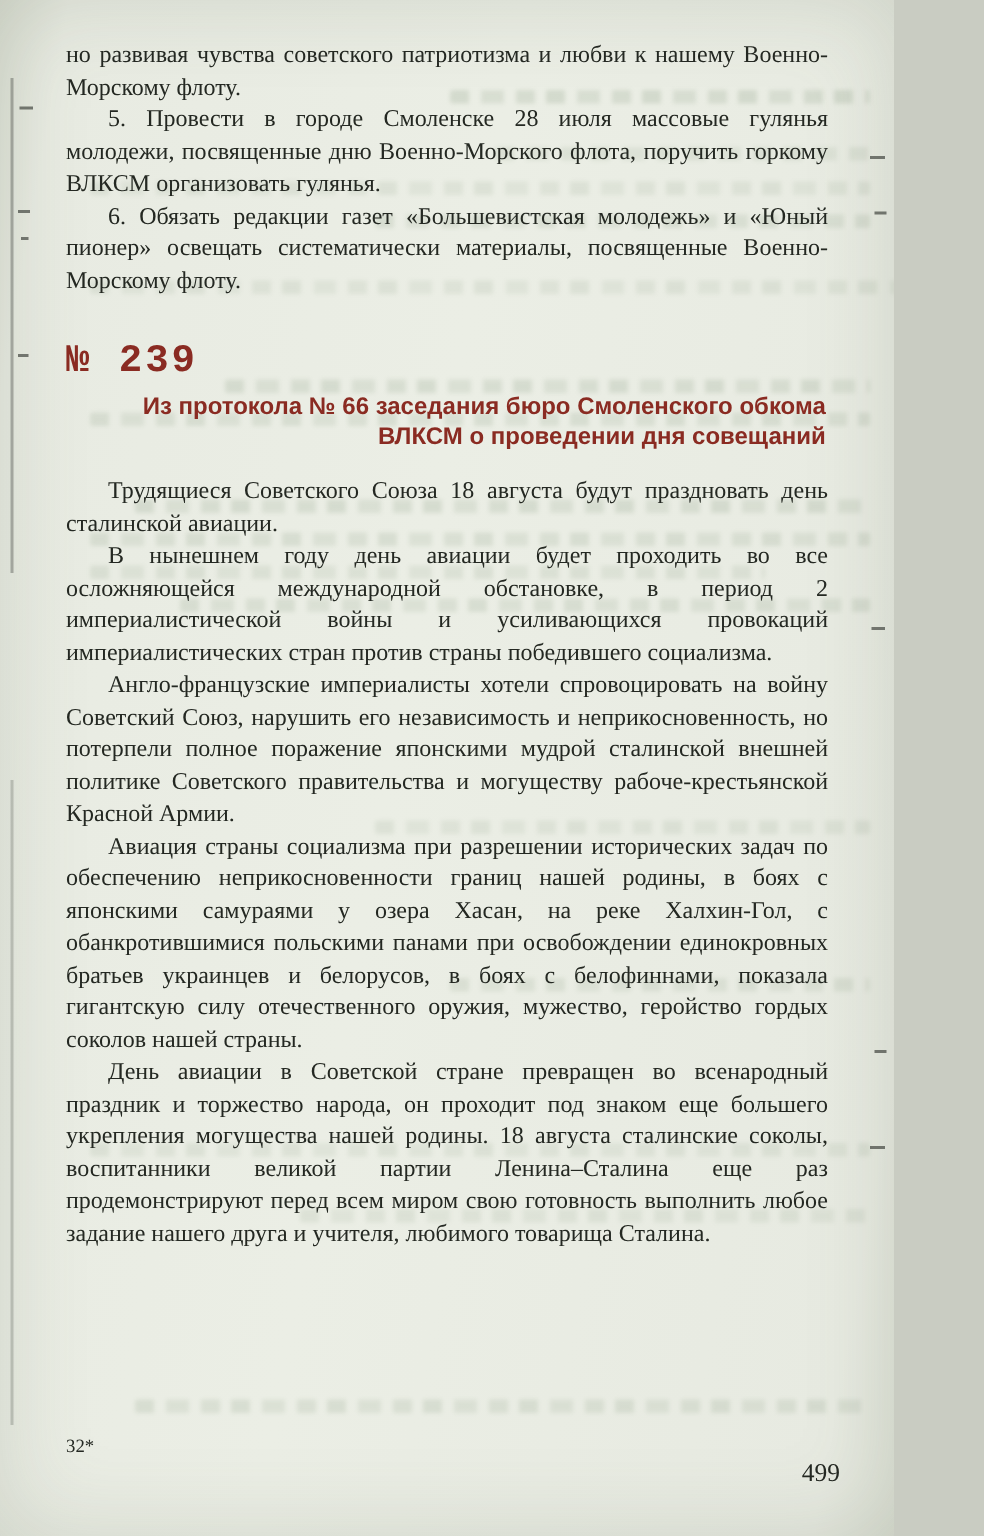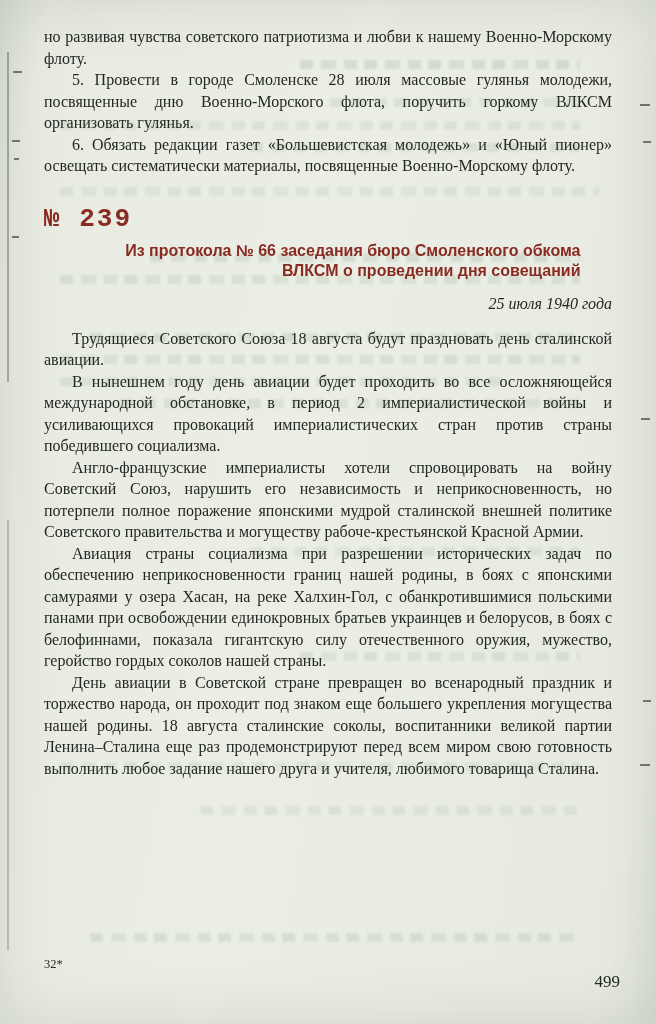--- a/index.html
+++ b/index.html
@@ -11,21 +11,21 @@
   *{box-sizing:border-box;}
   html,body{margin:0;padding:0;}
   body{
     width:656px;height:1024px;
     font-family:"Liberation Serif", serif;
     color:var(--ink);
     background:#c9ccc2;
   }
   .page{
     position:relative;
-    width:656px;height:1024px;
+    width:596px;height:1024px;
     overflow:hidden;
     background:linear-gradient(100deg,#dce0d5 0%,#e8ebe2 6%,#ebeee5 45%,#e7eae1 93%,#dee2d7 100%);
     box-shadow:inset 0 0 60px rgba(90,100,80,.18);
   }
   
   .smudge{
     position:absolute;
     height:9px;
     background:repeating-linear-gradient(90deg,
       rgba(125,146,118,.38) 0 13px, rgba(125,146,118,0) 13px 21px,
@@ -132,21 +132,20 @@
 
   <div class="content">
 
     <p class="body noindent">но развивая чувства советского патриотизма и любви к нашему Военно-Морскому флоту.</p>
     <p class="body">5. Провести в городе Смоленске 28 июля массовые гулянья молодежи, посвященные дню Военно-Морского флота, поручить горкому ВЛКСМ организовать гулянья.</p>
     <p class="body">6. Обязать редакции газет «Большевистская молодежь» и «Юный пионер» освещать систематически материалы, посвященные Военно-Морскому флоту.</p>
 
 
     <div class="sec-number">№ 239</div>
     <div class="sec-title">Из протокола № 66 заседания бюро Смоленского обкома ВЛКСМ о проведении дня совещаний</div>
-    <div class="sec-date">25 июля 1940 года</div>
 
 
     <div class="body-block">
       <p class="body">Трудящиеся Советского Союза 18 августа будут праздновать день сталинской авиации.</p>
       <p class="body">В нынешнем году день авиации будет проходить во все осложняющейся международной обстановке, в период 2 империалистической войны и усиливающихся провокаций империалистических стран против страны победившего социализма.</p>
       <p class="body">Англо-французские империалисты хотели спровоцировать на войну Советский Союз, нарушить его независимость и неприкосновенность, но потерпели полное поражение японскими мудрой сталинской внешней политике Советского правительства и могуществу рабоче-крестьянской Красной Армии.</p>
       <p class="body">Авиация страны социализма при разрешении исторических задач по обеспечению неприкосновенности границ нашей родины, в боях с японскими самураями у озера Хасан, на реке Халхин-Гол, с обанкротившимися польскими панами при освобождении единокровных братьев украинцев и белорусов, в боях с белофиннами, показала гигантскую силу отечественного оружия, мужество, геройство гордых соколов нашей страны.</p>
       <p class="body">День авиации в Советской стране превращен во всенародный праздник и торжество народа, он проходит под знаком еще большего укрепления могущества нашей родины. 18 августа сталинские соколы, воспитанники великой партии Ленина–Сталина еще раз продемонстрируют перед всем миром свою готовность выполнить любое задание нашего друга и учителя, любимого товарища Сталина.</p>
     </div>
 

